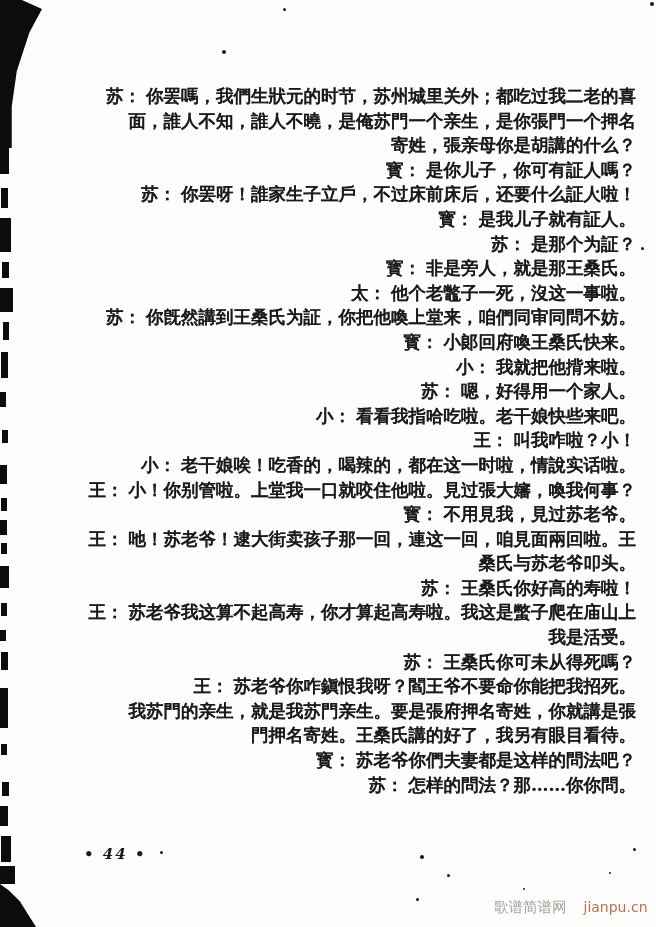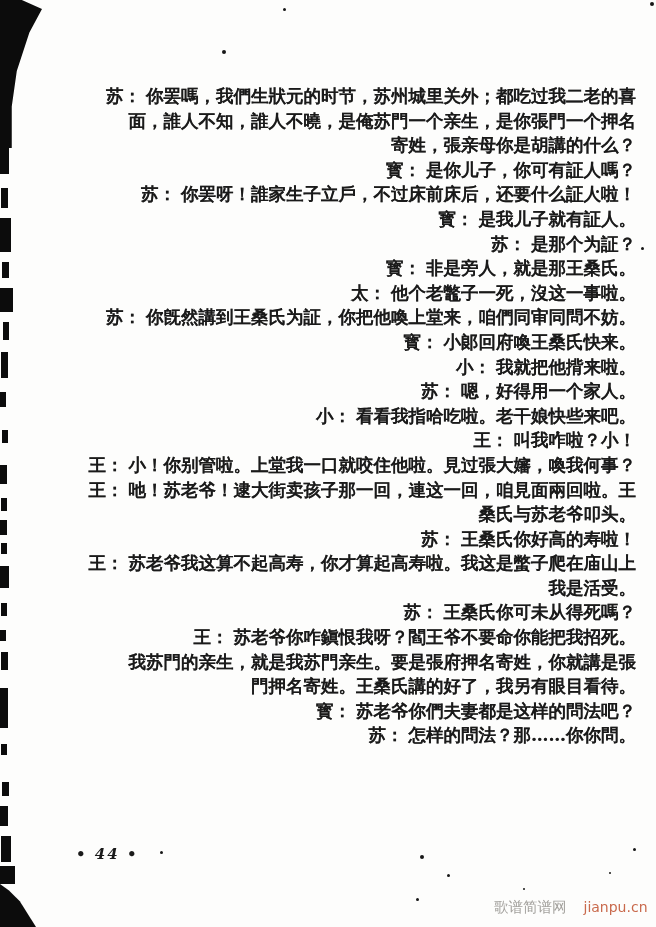--- a/index.html
+++ b/index.html
@@ -28,21 +28,21 @@
     color:var(--ink,#1a1a1a);
     white-space:nowrap;
     text-shadow:0 0 .5px rgba(0,0,0,.55);
     text-align:right;
   }
   .line.cont{padding-left:35px;}
   .spk{margin-right:5px;}
   
   .pageno{
     position:absolute;
-    left:76px;top:845px;
+    left:84px;top:845px;
     font-size:15px;
     font-style:italic;
     font-weight:600;
     letter-spacing:2px;
     color:var(--ink,#1a1a1a);
   }
   
   .watermark{
     position:absolute;
     left:494px;top:898px;
@@ -112,21 +112,23 @@
       <div class="line"><span class="spk">寳：</span><span>是我儿子就有証人。</span></div>
       <div class="line"><span class="spk">苏：</span><span>是那个为証？</span></div>
       <div class="line"><span class="spk">寳：</span><span>非是旁人，就是那王桑氏。</span></div>
       <div class="line"><span class="spk">太：</span><span>他个老鼈子一死，沒这一事啦。</span></div>
       <div class="line"><span class="spk">苏：</span><span>你旣然講到王桑氏为証，你把他喚上堂来，咱們同审同問不妨。</span></div>
       <div class="line"><span class="spk">寳：</span><span>小郞回府喚王桑氏快来。</span></div>
       <div class="line"><span class="spk">小：</span><span>我就把他揹来啦。</span></div>
       <div class="line"><span class="spk">苏：</span><span>嗯，好得用一个家人。</span></div>
       <div class="line"><span class="spk">小：</span><span>看看我指哈吃啦。老干娘快些来吧。</span></div>
       <div class="line"><span class="spk">王：</span><span>叫我咋啦？小！</span></div>
+      <div class="line"><span class="spk">小：</span><span>老干娘唉！吃香的，喝辣的，都在这一时啦，情說实话啦。</span></div>
       <div class="line"><span class="spk">王：</span><span>小！你别管啦。上堂我一口就咬住他啦。見过張大嬸，喚我何事？</span></div>
+      <div class="line"><span class="spk">寳：</span><span>不用見我，見过苏老爷。</span></div>
       <div class="line"><span class="spk">王：</span><span>吔！苏老爷！逮大街卖孩子那一回，連这一回，咱見面兩回啦。王</span></div>
       <div class="line cont"><span>桑氏与苏老爷叩头。</span></div>
       <div class="line"><span class="spk">苏：</span><span>王桑氏你好高的寿啦！</span></div>
       <div class="line"><span class="spk">王：</span><span>苏老爷我这算不起高寿，你才算起高寿啦。我这是蟞子爬在庙山上</span></div>
       <div class="line cont"><span>我是活受。</span></div>
       <div class="line"><span class="spk">苏：</span><span>王桑氏你可未从得死嗎？</span></div>
       <div class="line"><span class="spk">王：</span><span>苏老爷你咋鎭恨我呀？閻王爷不要命你能把我招死。</span></div>
       <div class="line cont"><span>我苏門的亲生，就是我苏門亲生。要是張府押名寄姓，你就講是張</span></div>
       <div class="line cont"><span>門押名寄姓。王桑氏講的好了，我另有眼目看待。</span></div>
       <div class="line"><span class="spk">寳：</span><span>苏老爷你們夫妻都是这样的問法吧？</span></div>

